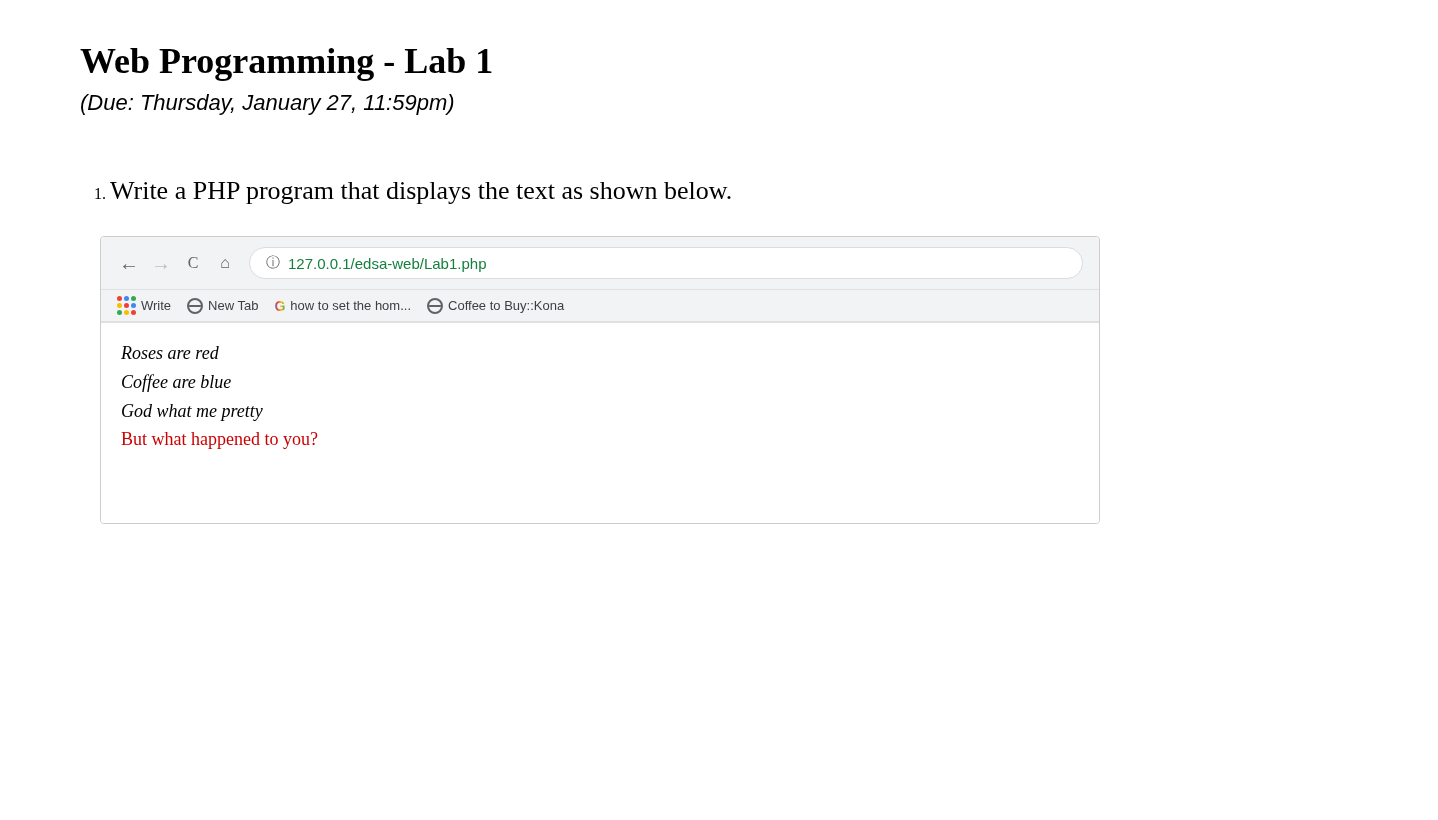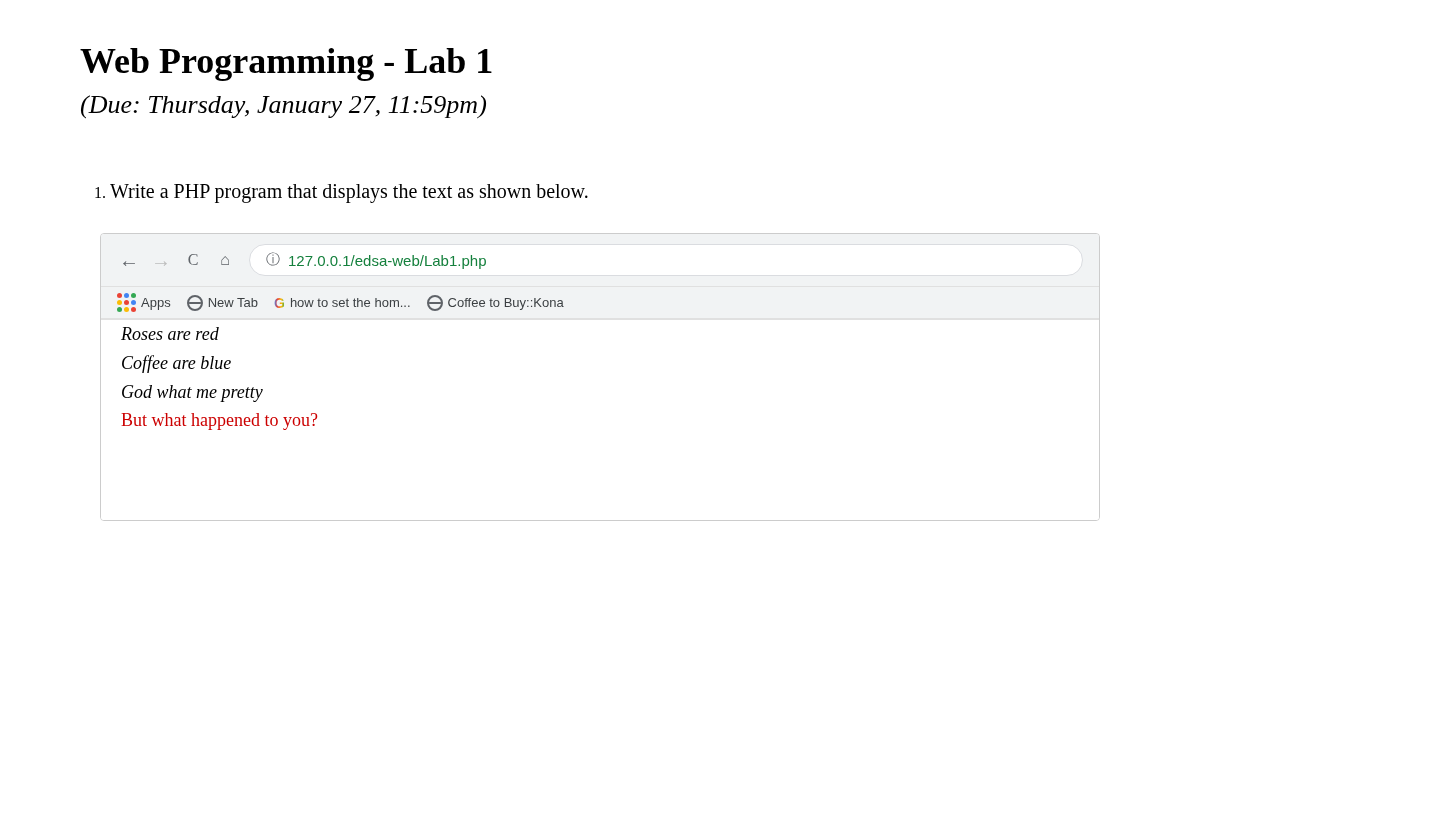--- a/index.html
+++ b/index.html
@@ -22,27 +22,27 @@
     }
 
     .page-title {
       font-size: 36px;
       font-weight: bold;
       font-family: Georgia, serif;
       margin-bottom: 8px;
     }
 
     .page-subtitle {
+      font-size: 22px;
+      font-style: italic;
+      font-family: Liberation Sans, sans-serif;
+    }
+
+    .question-text {
       font-size: 26px;
-      font-style: italic;
-      font-family: Liberation Serif, serif;
-    }
-
-    .question-text {
-      font-size: 20px;
       font-family: Georgia, serif;
       margin-bottom: 30px;
     }
 
     
     .browser-mockup {
       margin-top: 30px;
       margin-left: -10px;
       border: 1px solid #cccccc;
       border-radius: 4px;
@@ -179,21 +179,21 @@
       font-size: 14px;
       font-weight: bold;
       font-family: Arial, sans-serif;
       background: linear-gradient(to right, #4285f4, #ea4335, #fbbc05, #34a853);
       -webkit-background-clip: text;
       -webkit-text-fill-color: transparent;
       background-clip: text;
     }
 
     .browser-content {
-      padding: 0 20px;
+      padding: 16px 20px;
       background: #ffffff;
       min-height: 200px;
     }
 
     .poem-line {
       font-size: 18px;
       font-style: italic;
       font-family: Georgia, serif;
       line-height: 1.6;
       color: #000000;
@@ -251,21 +251,21 @@
             <div class="apps-grid-dot dot-r"></div>
             <div class="apps-grid-dot dot-b"></div>
             <div class="apps-grid-dot dot-g"></div>
             <div class="apps-grid-dot dot-y"></div>
             <div class="apps-grid-dot dot-r"></div>
             <div class="apps-grid-dot dot-b"></div>
             <div class="apps-grid-dot dot-g"></div>
             <div class="apps-grid-dot dot-y"></div>
             <div class="apps-grid-dot dot-r"></div>
           </div>
-          <span>Apps</span>
+          <span>Write</span>
         </div>
 
         <div class="bookmark-item">
           <div class="bookmark-icon-globe"></div>
           <span>New Tab</span>
         </div>
 
         <div class="bookmark-item">
           <span class="google-g">G</span>
           <span>how to set the hom...</span>

